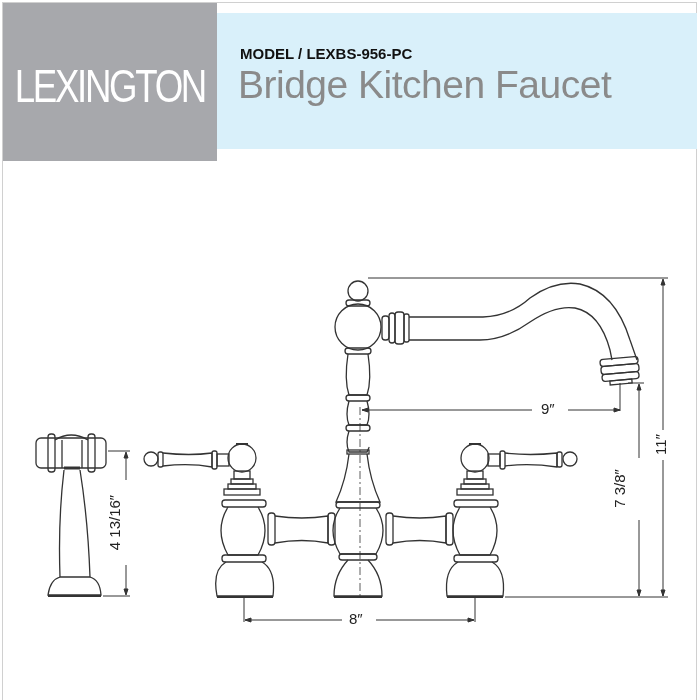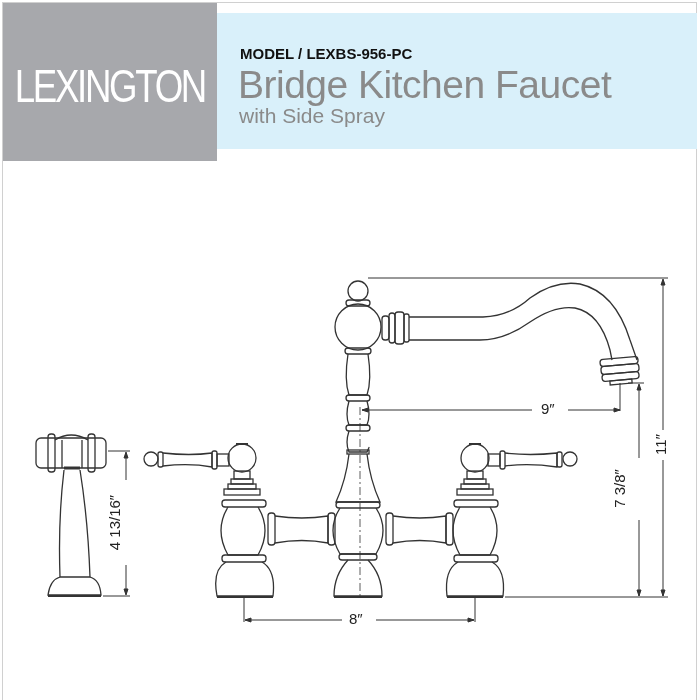--- a/index.html
+++ b/index.html
@@ -19,21 +19,20 @@
 
 <div class="frame"></div>
 
 <div class="brand-panel">
   <span class="brand-name">LEXINGTON</span>
 </div>
 
 <div class="title-panel">
   <div class="model">MODEL / LEXBS-956-PC</div>
   <div class="product-title">Bridge Kitchen Faucet</div>
-  <div class="product-sub">with Side Spray</div>
 </div>
 
 <svg class="drawing" viewBox="0 0 700 700" xmlns="http://www.w3.org/2000/svg" fill="none" stroke="#333" stroke-width="1.3">
 
   <g>
 
     <rect x="36" y="438" width="70" height="30" rx="5"></rect>
     <rect x="48" y="434" width="7" height="38" rx="3"></rect>
     <rect x="88" y="434" width="7" height="38" rx="3"></rect>
     <path d="M55 440 Q71 430 88 440"></path>

